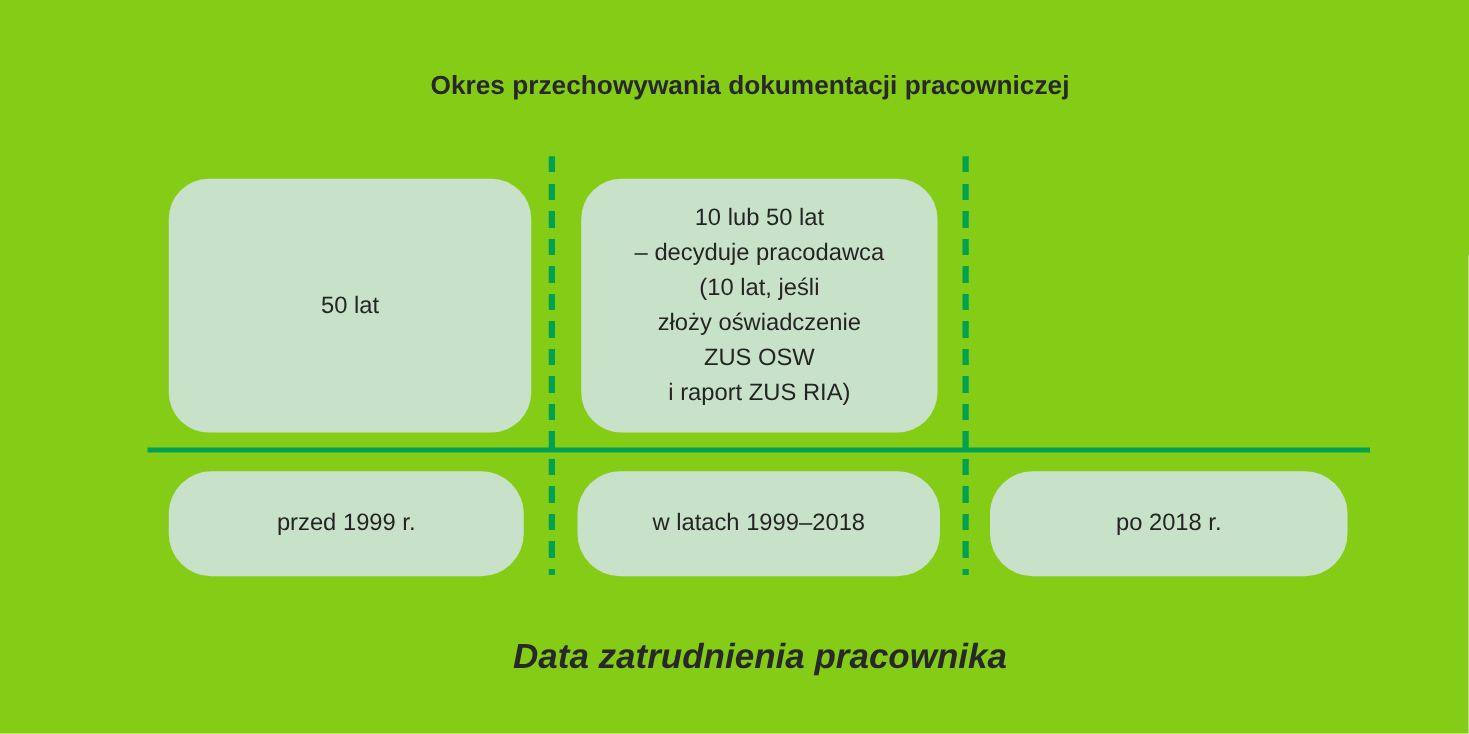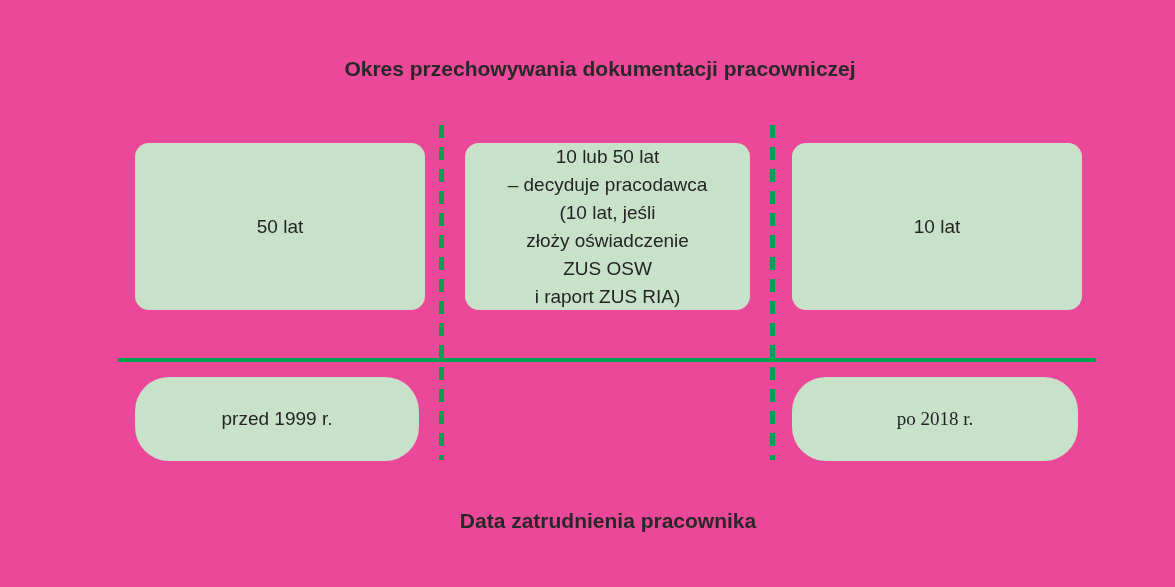--- a/index.html
+++ b/index.html
@@ -1,50 +1,51 @@
 <!DOCTYPE html>
 <html><head>
 <meta charset="utf-8">
 <style>
   html, body { margin: 0; padding: 0; background: #ffffff; }
   .canvas {
     position: relative;
     width: 1175px;
     height: 587px;
-    background: #ec4899;
+    background: #84cc16;
     overflow: hidden;
     font-family: "Liberation Sans", sans-serif;
     color: #2b2b2b;
   }
   .title {
     position: absolute;
     top: 57px;
     left: 600px;
     transform: translateX(-50%);
     white-space: nowrap;
     font-size: 21px;
     font-weight: 700;
     color: #282828;
   }
   .axis-label {
     position: absolute;
     top: 509px;
     left: 608px;
     transform: translateX(-50%);
     white-space: nowrap;
-    font-size: 21px;
+    font-size: 28px;
     font-weight: 700;
     color: #282828;
+    font-style: italic;
   }
   .big-box {
     position: absolute;
     top: 143px;
-    height: 167px;
+    height: 203px;
     background: var(--fill);
-    border-radius: 14px;
+    border-radius: 32px;
     display: flex;
     align-items: center;
     justify-content: center;
     text-align: center;
     font-size: 19px;
     line-height: 28px;
     white-space: pre-line;
     color: #242424;
   }
   .big-box.b1 { left: 135px; width: 290px; text-align: center; }
@@ -58,21 +59,21 @@
     border-radius: 34px;
     display: flex;
     align-items: center;
     justify-content: center;
     text-align: center;
     font-size: 19px;
     color: #242424;
   }
   .pill.p1 { left: 135px; width: 284px; }
   .pill.p2 { left: 462px; width: 290px; }
-  .pill.p3 { left: 792px; width: 286px; font-family: Liberation Serif, serif; }
+  .pill.p3 { left: 792px; width: 286px; }
   .hline {
     position: absolute;
     left: 118px;
     top: 358px;
     width: 978px;
     height: 4px;
     background: var(--green);
   }
   .vdash {
     position: absolute;
@@ -98,27 +99,27 @@
 
   <div class="big-box b1">50 lat</div>
 
   <div class="big-box b2">10 lub 50 lat
 – decyduje pracodawca
 (10 lat, jeśli
 złoży oświadczenie
 ZUS OSW
 i raport ZUS RIA)</div>
 
-  <div class="big-box b3">10 lat</div>
 
   <div class="vdash d1"></div>
   <div class="vdash d2"></div>
 
   <div class="hline"></div>
 
   <div class="pill p1">przed 1999 r.</div>
 
+  <div class="pill p2">w latach 1999–2018</div>
 
   <div class="pill p3">po 2018 r.</div>
 
   <div class="axis-label">Data zatrudnienia pracownika</div>
 
 </div>
 
 </body></html>

